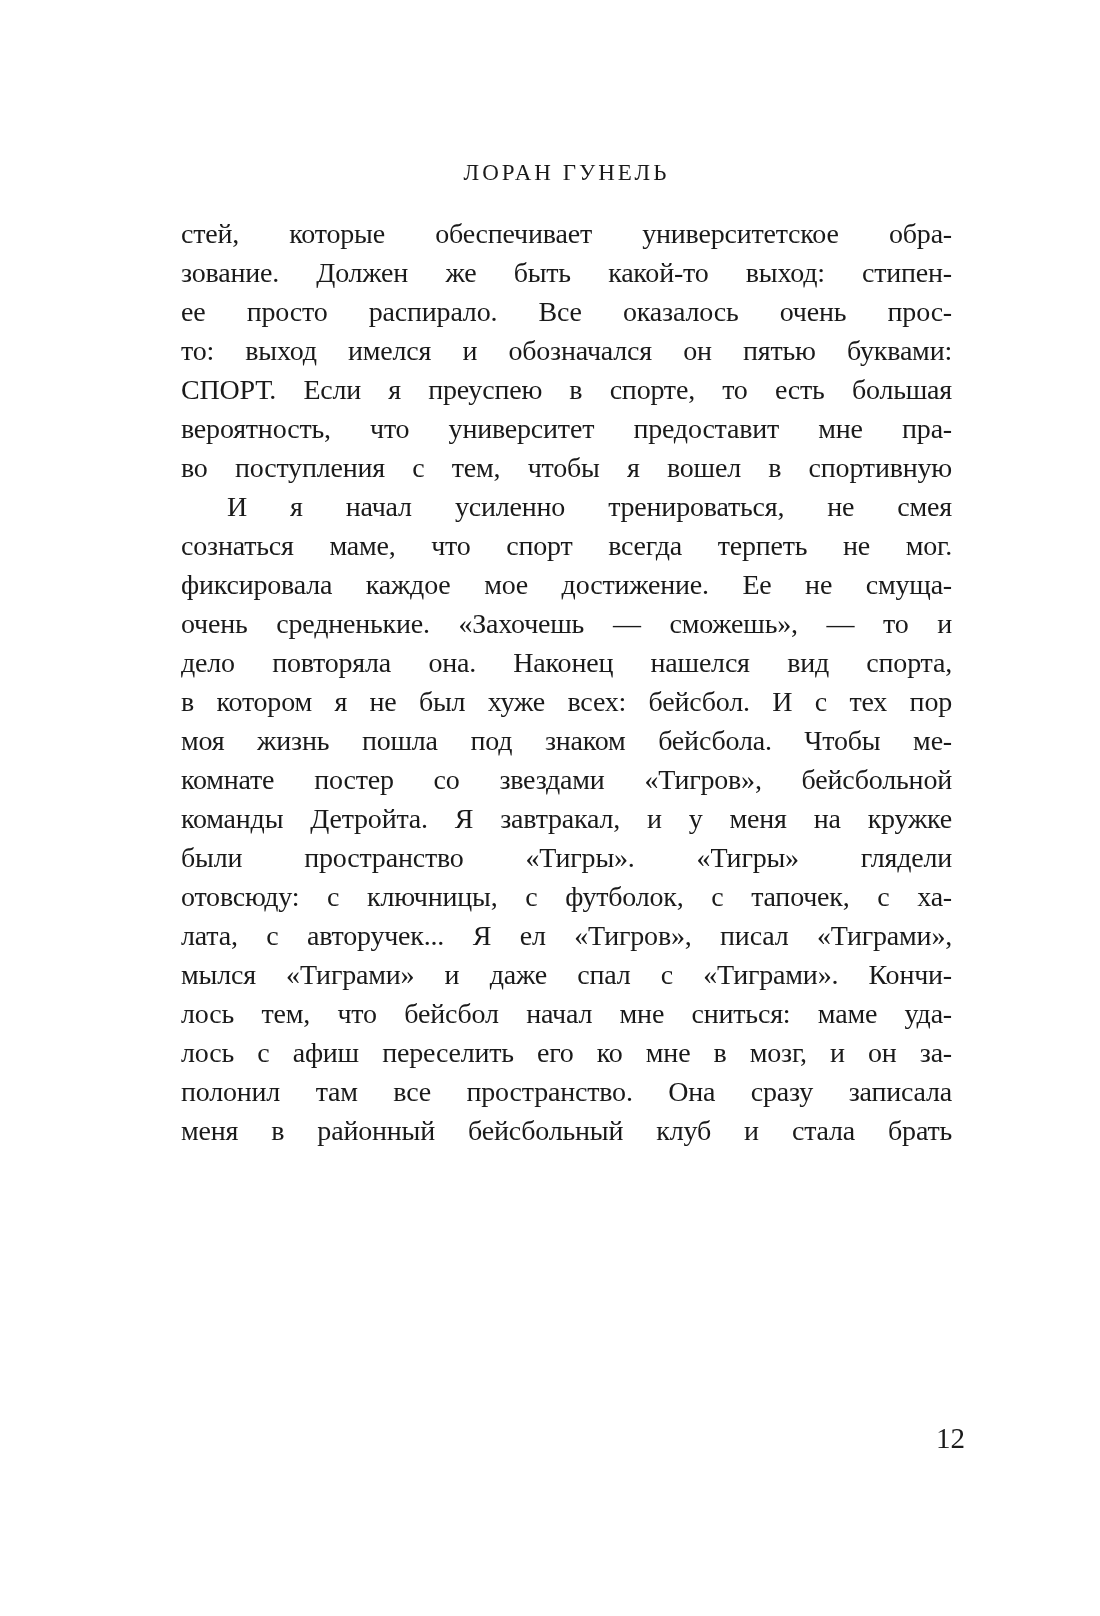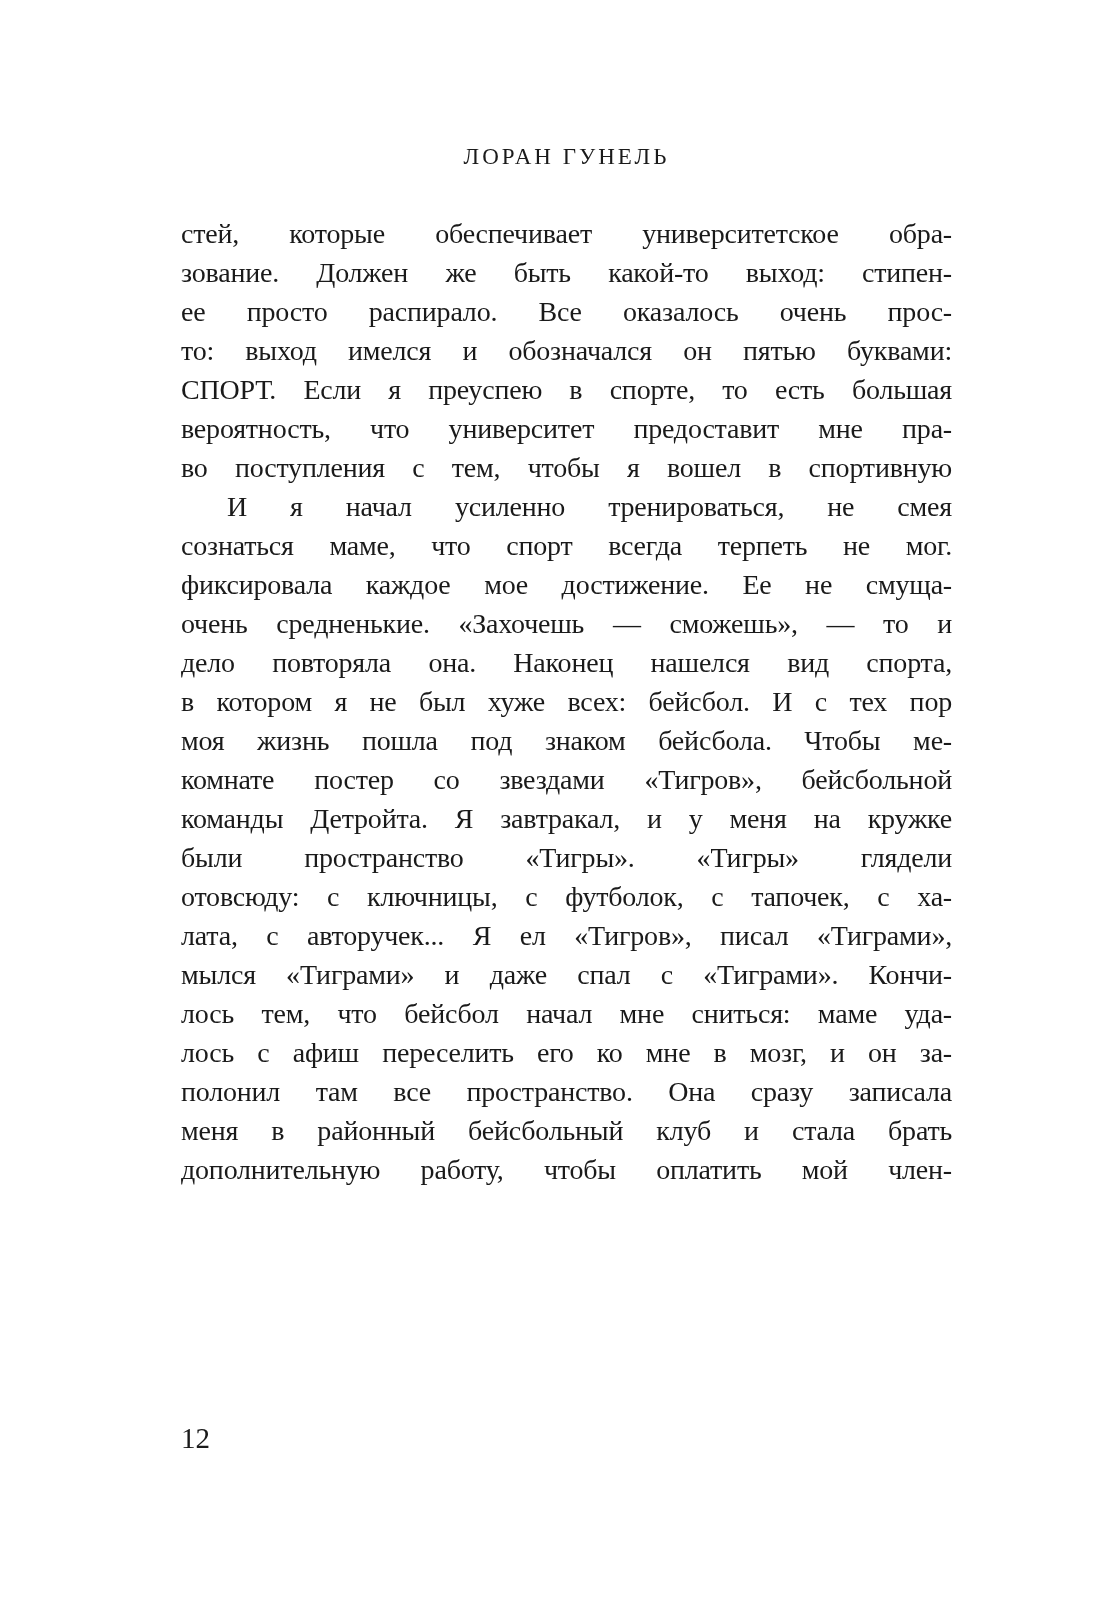--- a/index.html
+++ b/index.html
@@ -11,21 +11,21 @@
     position: relative;
     width: 1100px;
     height: 1616px;
     background: #ffffff;
     color: #1a1a1a;
     font-family: "Liberation Serif", serif;
     overflow: hidden;
   }
   .running-header {
     position: absolute;
-    top: 144px;
+    top: 160px;
     left: 181px;
     width: 771px;
     text-align: center;
     font-size: 23px;
     letter-spacing: 3px;
     white-space: nowrap;
   }
   .text-block {
     position: absolute;
     left: 181px;
@@ -41,23 +41,23 @@
     text-align: justify;
     text-align-last: justify;
     white-space: normal;
   }
   .text-line.indented {
     text-indent: 46px;
   }
   .page-number {
     position: absolute;
     top: 1422px;
-    left: 181px;
+    left: 194px;
     width: 771px;
-    text-align: left;
+    text-align: right;
     font-size: 29px;
   }
 </style>
 </head>
 <body>
 
 <div class="book-page">
 
   <div class="running-header">ЛОРАН ГУНЕЛЬ</div>
 
@@ -84,20 +84,19 @@
       <div class="text-line">комнате постер со звездами «Тигров», бейсбольной</div>
       <div class="text-line">команды Детройта. Я завтракал, и у меня на кружке</div>
       <div class="text-line">были пространство «Тигры». «Тигры» глядели</div>
       <div class="text-line">отовсюду: с ключницы, с футболок, с тапочек, с ха-</div>
       <div class="text-line">лата, с авторучек... Я ел «Тигров», писал «Тиграми»,</div>
       <div class="text-line">мылся «Тиграми» и даже спал с «Тиграми». Кончи-</div>
       <div class="text-line">лось тем, что бейсбол начал мне сниться: маме уда-</div>
       <div class="text-line">лось с афиш переселить его ко мне в мозг, и он за-</div>
       <div class="text-line">полонил там все пространство. Она сразу записала</div>
       <div class="text-line">меня в районный бейсбольный клуб и стала брать</div>
-      <div class="text-line">дополнительную работу, чтобы оплатить мой член-</div>
     </div>
 
   </div>
 
   <div class="page-number">12</div>
 
 </div>
 
 </body></html>

